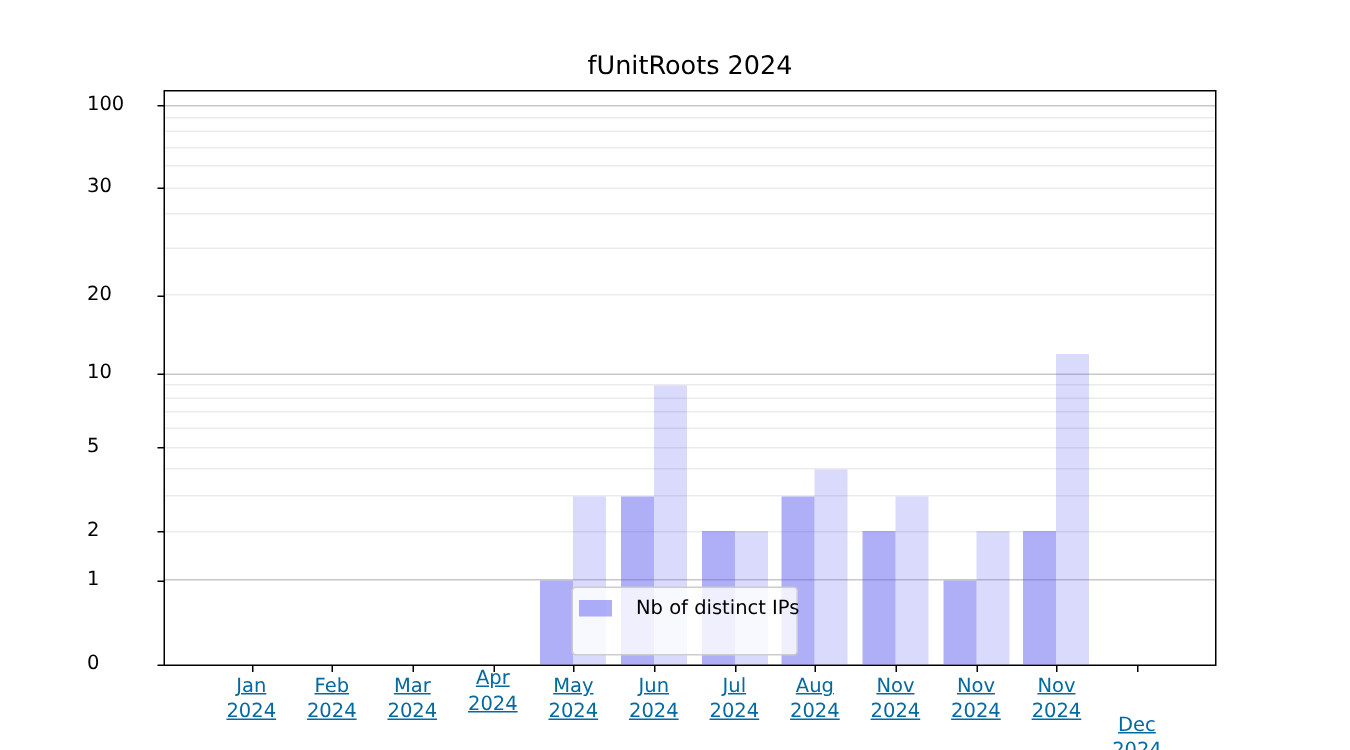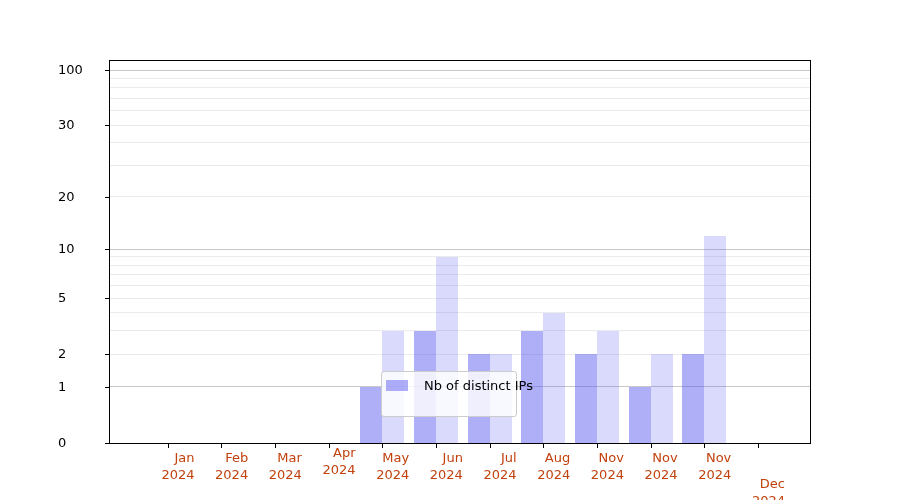--- a/index.html
+++ b/index.html
@@ -17,38 +17,39 @@
   }
   .gridline { position:absolute; left:0; width:700px; height:1px; }
   .bar { position:absolute; }
   .y-tick { position:absolute; width:5px; height:1px; background:#000; }
   .x-tick { position:absolute; width:1px; height:4px; background:#000; }
   .y-tick-label {
     position:absolute; width:44px; height:16px; line-height:16px;
     text-align:left; font-size:13px; color:#000;
   }
   .x-tick-label {
-    position:absolute; width:54px; text-align:right; font-size:13px;
-    line-height:17px; color:#c2410c; white-space:pre-line;
+    position:absolute; width:54px; text-align:center; font-size:13px;
+    line-height:17px; color:#0369a1; white-space:pre-line;text-decoration:underline;
   }
   .legend {
-    position:absolute; left:381px; top:371px; width:136px; height:46px;
+    position:absolute; left:381px; top:391px; width:151px; height:46px;
     box-sizing:border-box; background:rgba(255,255,255,0.8);
     border:1px solid #cccccc; border-radius:3px;
     padding:5px 6px 5px 4px; display:flex; flex-direction:column;
     justify-content:space-between; z-index:5;
   }
   .legend-row { display:flex; align-items:center; height:16px; }
   .legend-swatch { width:22px; height:11px; display:inline-block; flex:none; }
   .legend-label { font-size:13px; color:#000; white-space:nowrap; margin-left:16px; }
 </style>
 </head>
 <body>
 
 <div class="figure">
+  <div class="chart-title">fUnitRoots 2024</div>
   <div class="plot-area">
       <div class="gridline" style="top: 292.709px; background: rgb(235, 235, 235);"></div>
       <div class="gridline" style="top: 269.458px; background: rgb(235, 235, 235);"></div>
       <div class="gridline" style="top: 251.423px; background: rgb(235, 235, 235);"></div>
       <div class="gridline" style="top: 236.688px; background: rgb(235, 235, 235);"></div>
       <div class="gridline" style="top: 224.229px; background: rgb(235, 235, 235);"></div>
       <div class="gridline" style="top: 213.437px; background: rgb(235, 235, 235);"></div>
       <div class="gridline" style="top: 203.917px; background: rgb(235, 235, 235);"></div>
       <div class="gridline" style="top: 195.402px; background: rgb(235, 235, 235);"></div>
       <div class="gridline" style="top: 135.438px; background: rgb(235, 235, 235);"></div>

